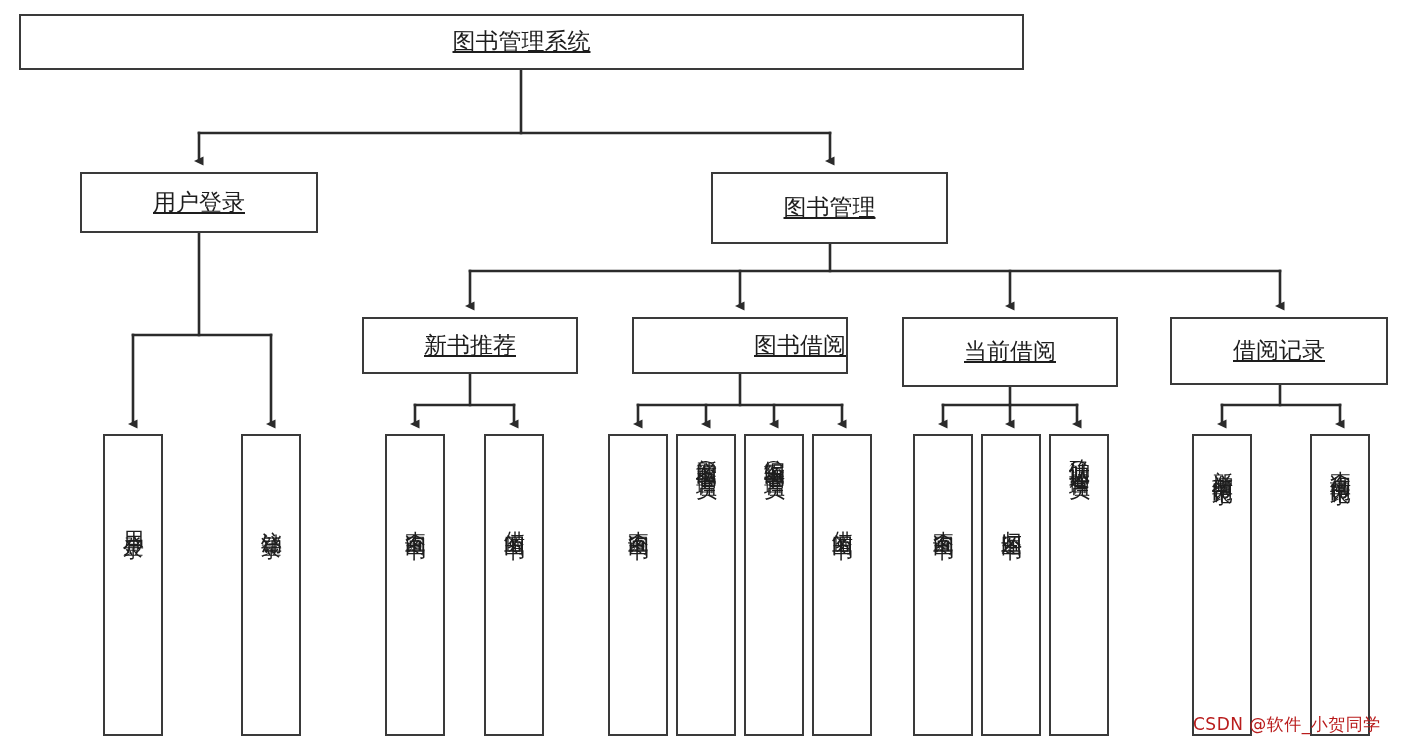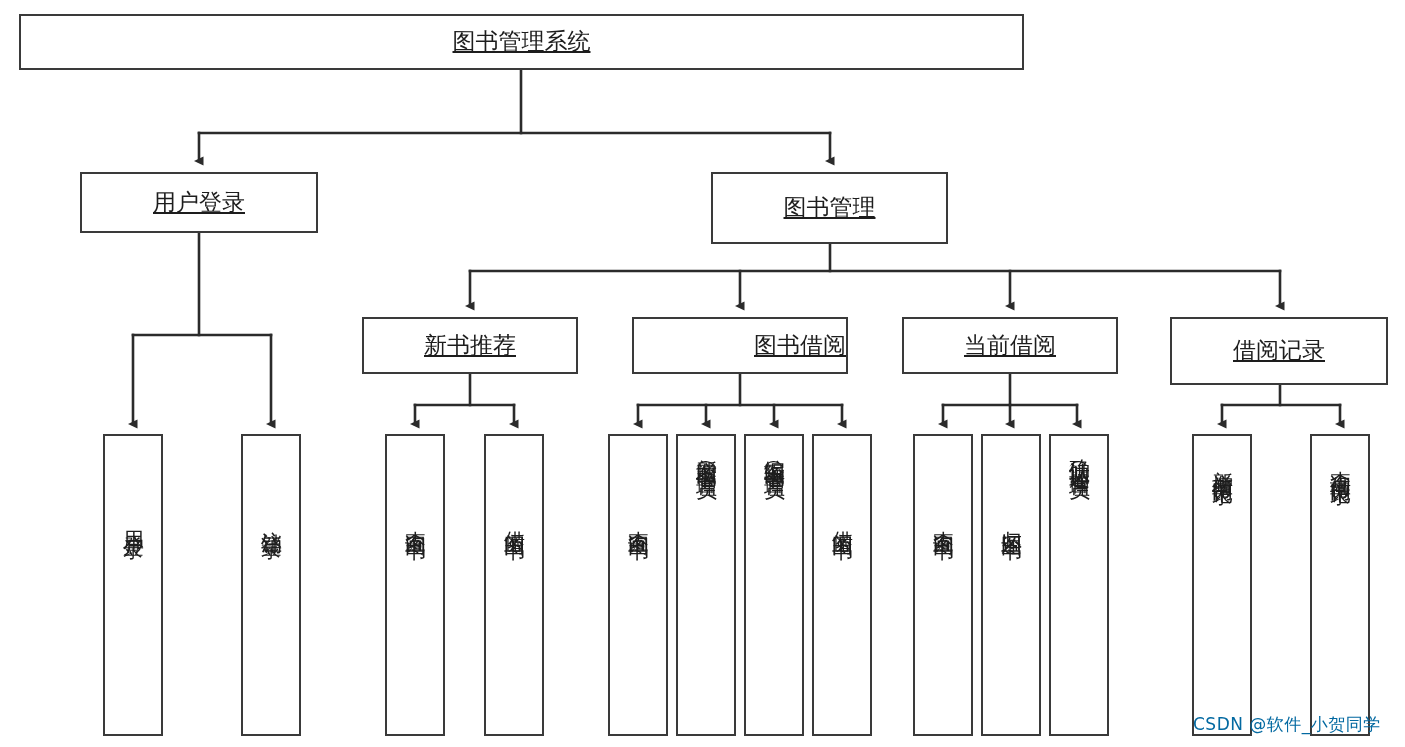--- a/index.html
+++ b/index.html
@@ -62,21 +62,21 @@
   }
   .node.vert.pad-mid .label{ margin-top:78px; }
   .node.vert.pad-small .label{ margin-top:18px; }
   .node.vert.pad-tiny .label{ margin-top:6px; }
 
   #watermark{
     position:absolute;
     left:1193px;
     top:713px;
     font-size:17px;
-    color:#0369a1;
+    color:#b91c1c;
     letter-spacing:0.5px;
     white-space:nowrap;
     z-index:3;
   }
 </style>
 </head>
 <body>
 
 <div id="canvas">
 
@@ -143,21 +143,21 @@
   </div>
 
   <div class="node horiz" style="left:362px; top:317px; width:216px; height:57px;">
     <span class="label">新书推荐</span>
   </div>
 
   <div class="node horiz" style="left:632px; top:317px; width:216px; height:57px;justify-content:flex-end;">
     <span class="label">图书借阅</span>
   </div>
 
-  <div class="node horiz" style="left:902px; top:317px; width:216px; height:57px;">
+  <div class="node horiz" style="left:902px; top:317px; width:216px; height:70px;">
     <span class="label">当前借阅</span>
   </div>
 
   <div class="node horiz" style="left:1170px; top:317px; width:218px; height:68px;">
     <span class="label">借阅记录</span>
   </div>
 
   <div class="node vert pad-mid" style="left:103px; top:434px; width:60px; height:302px;">
     <span class="label">用户登录</span>
   </div>

